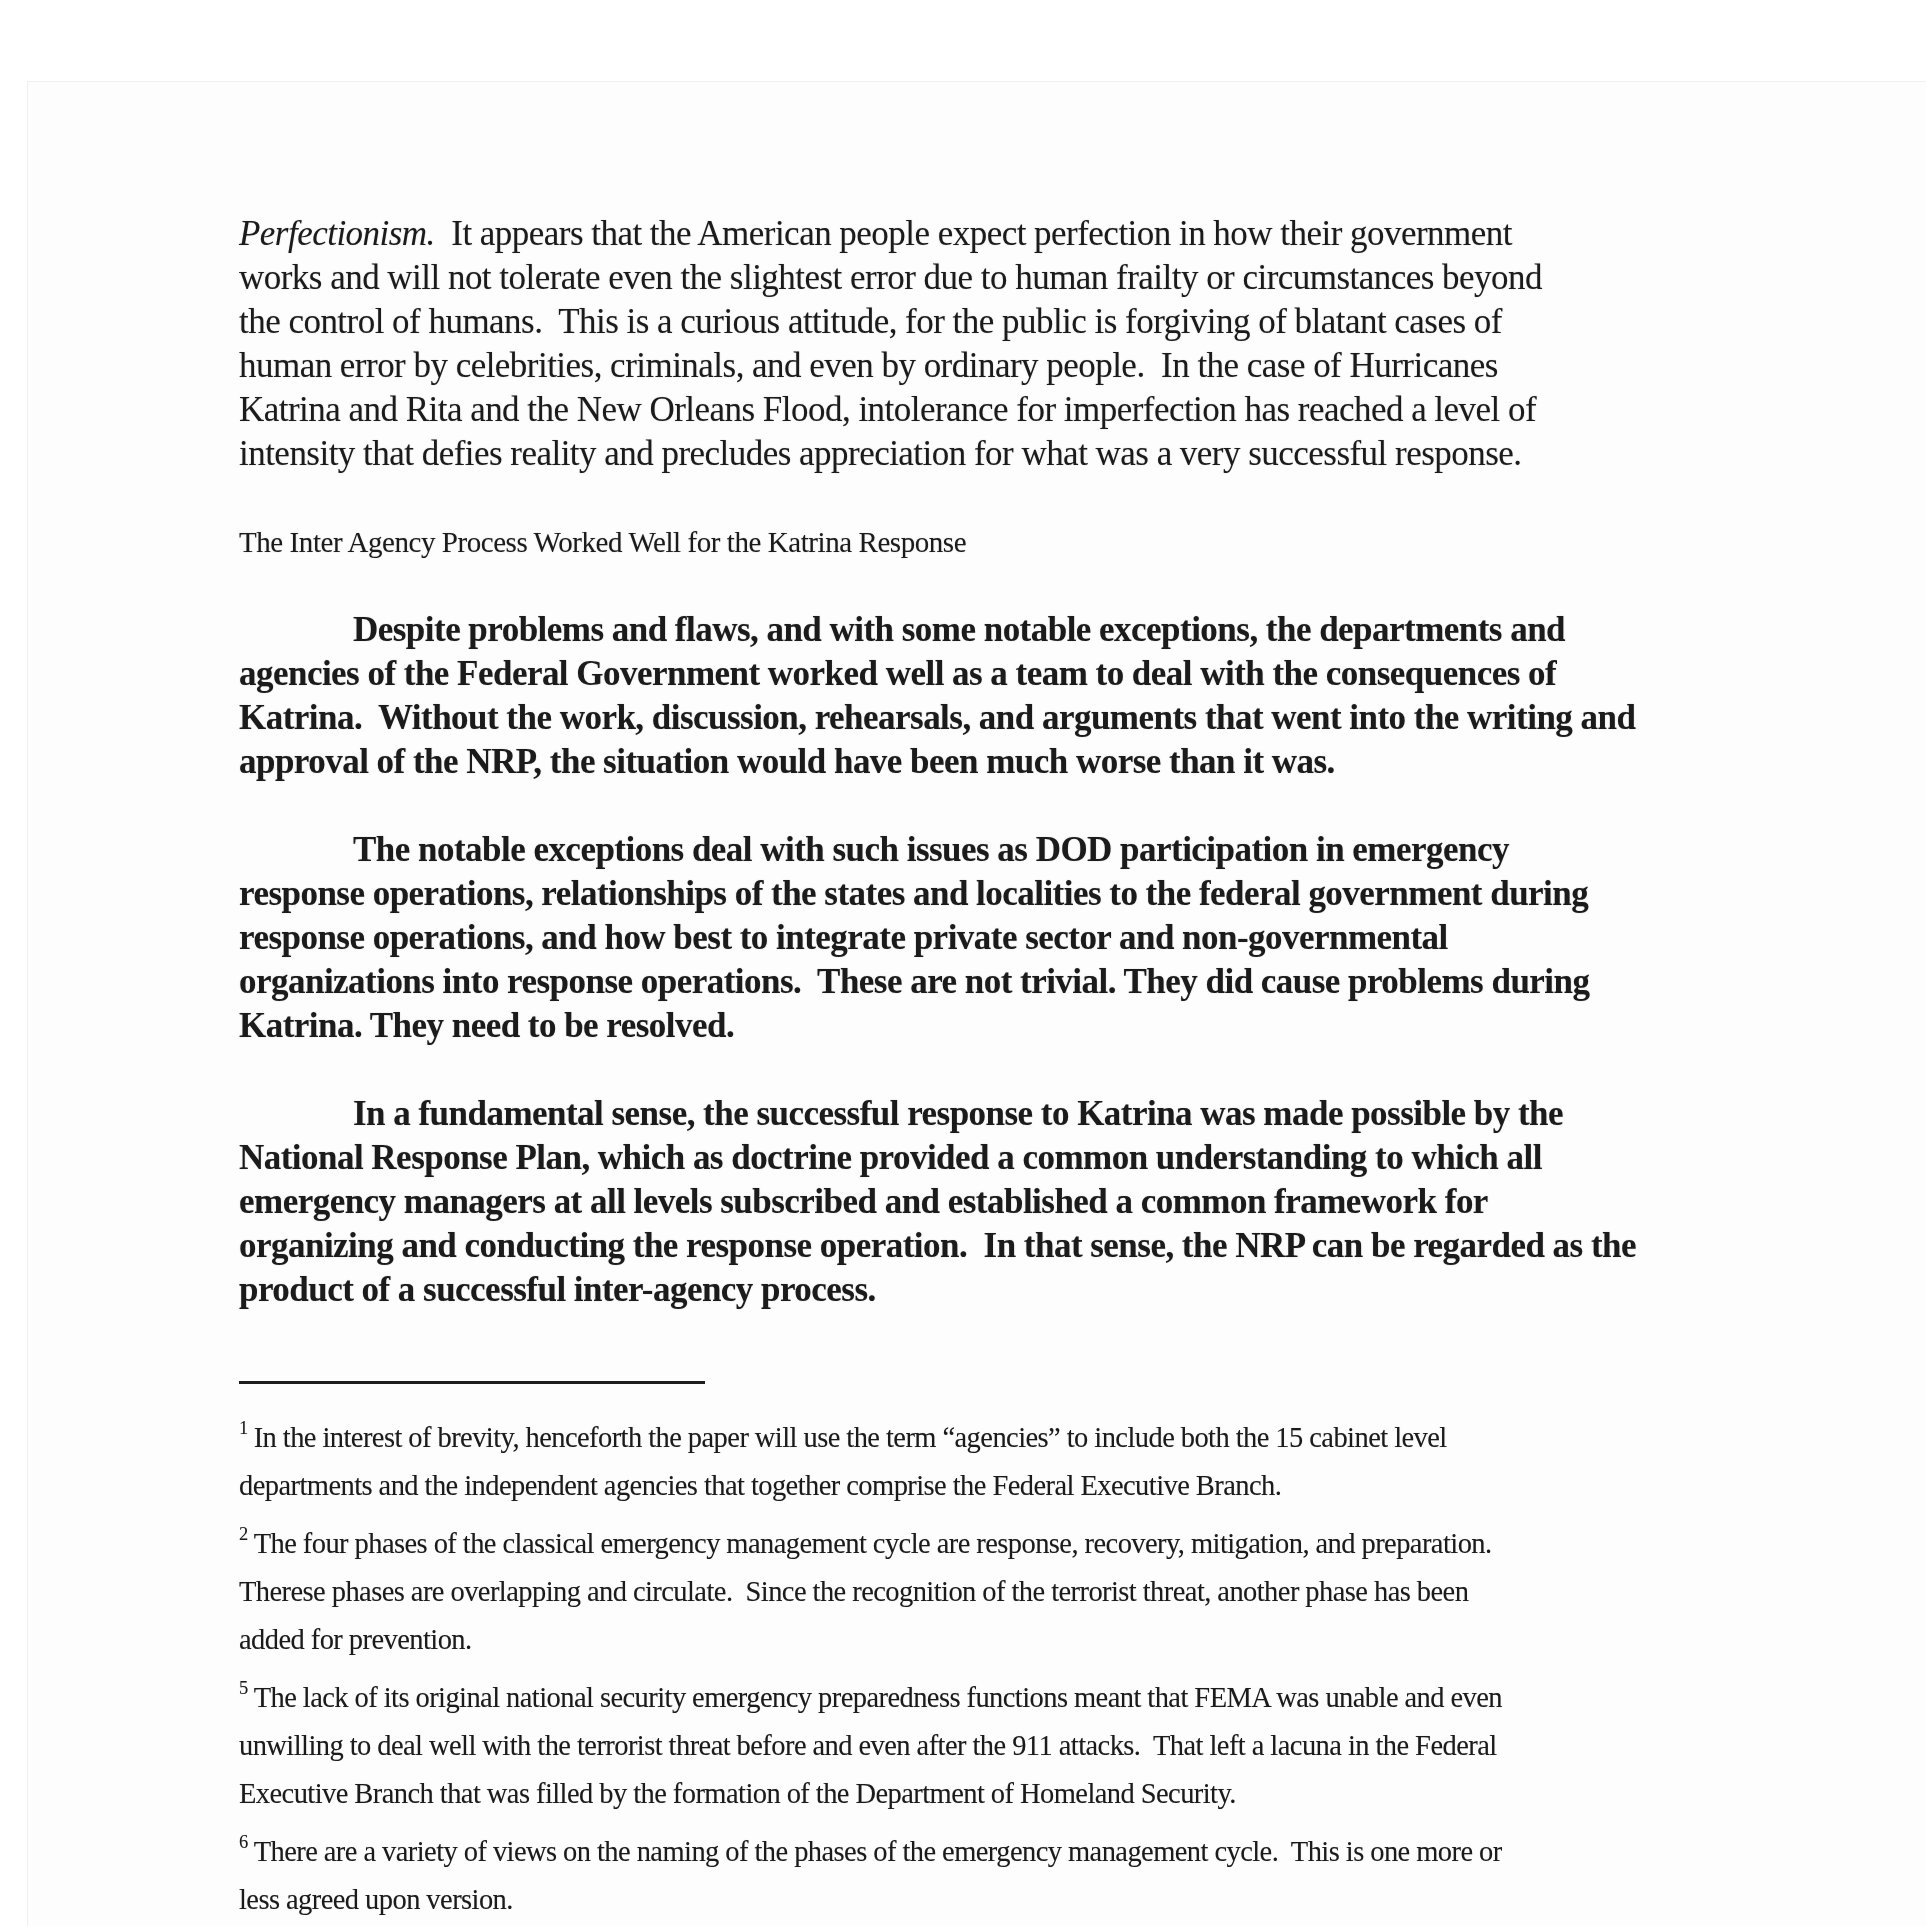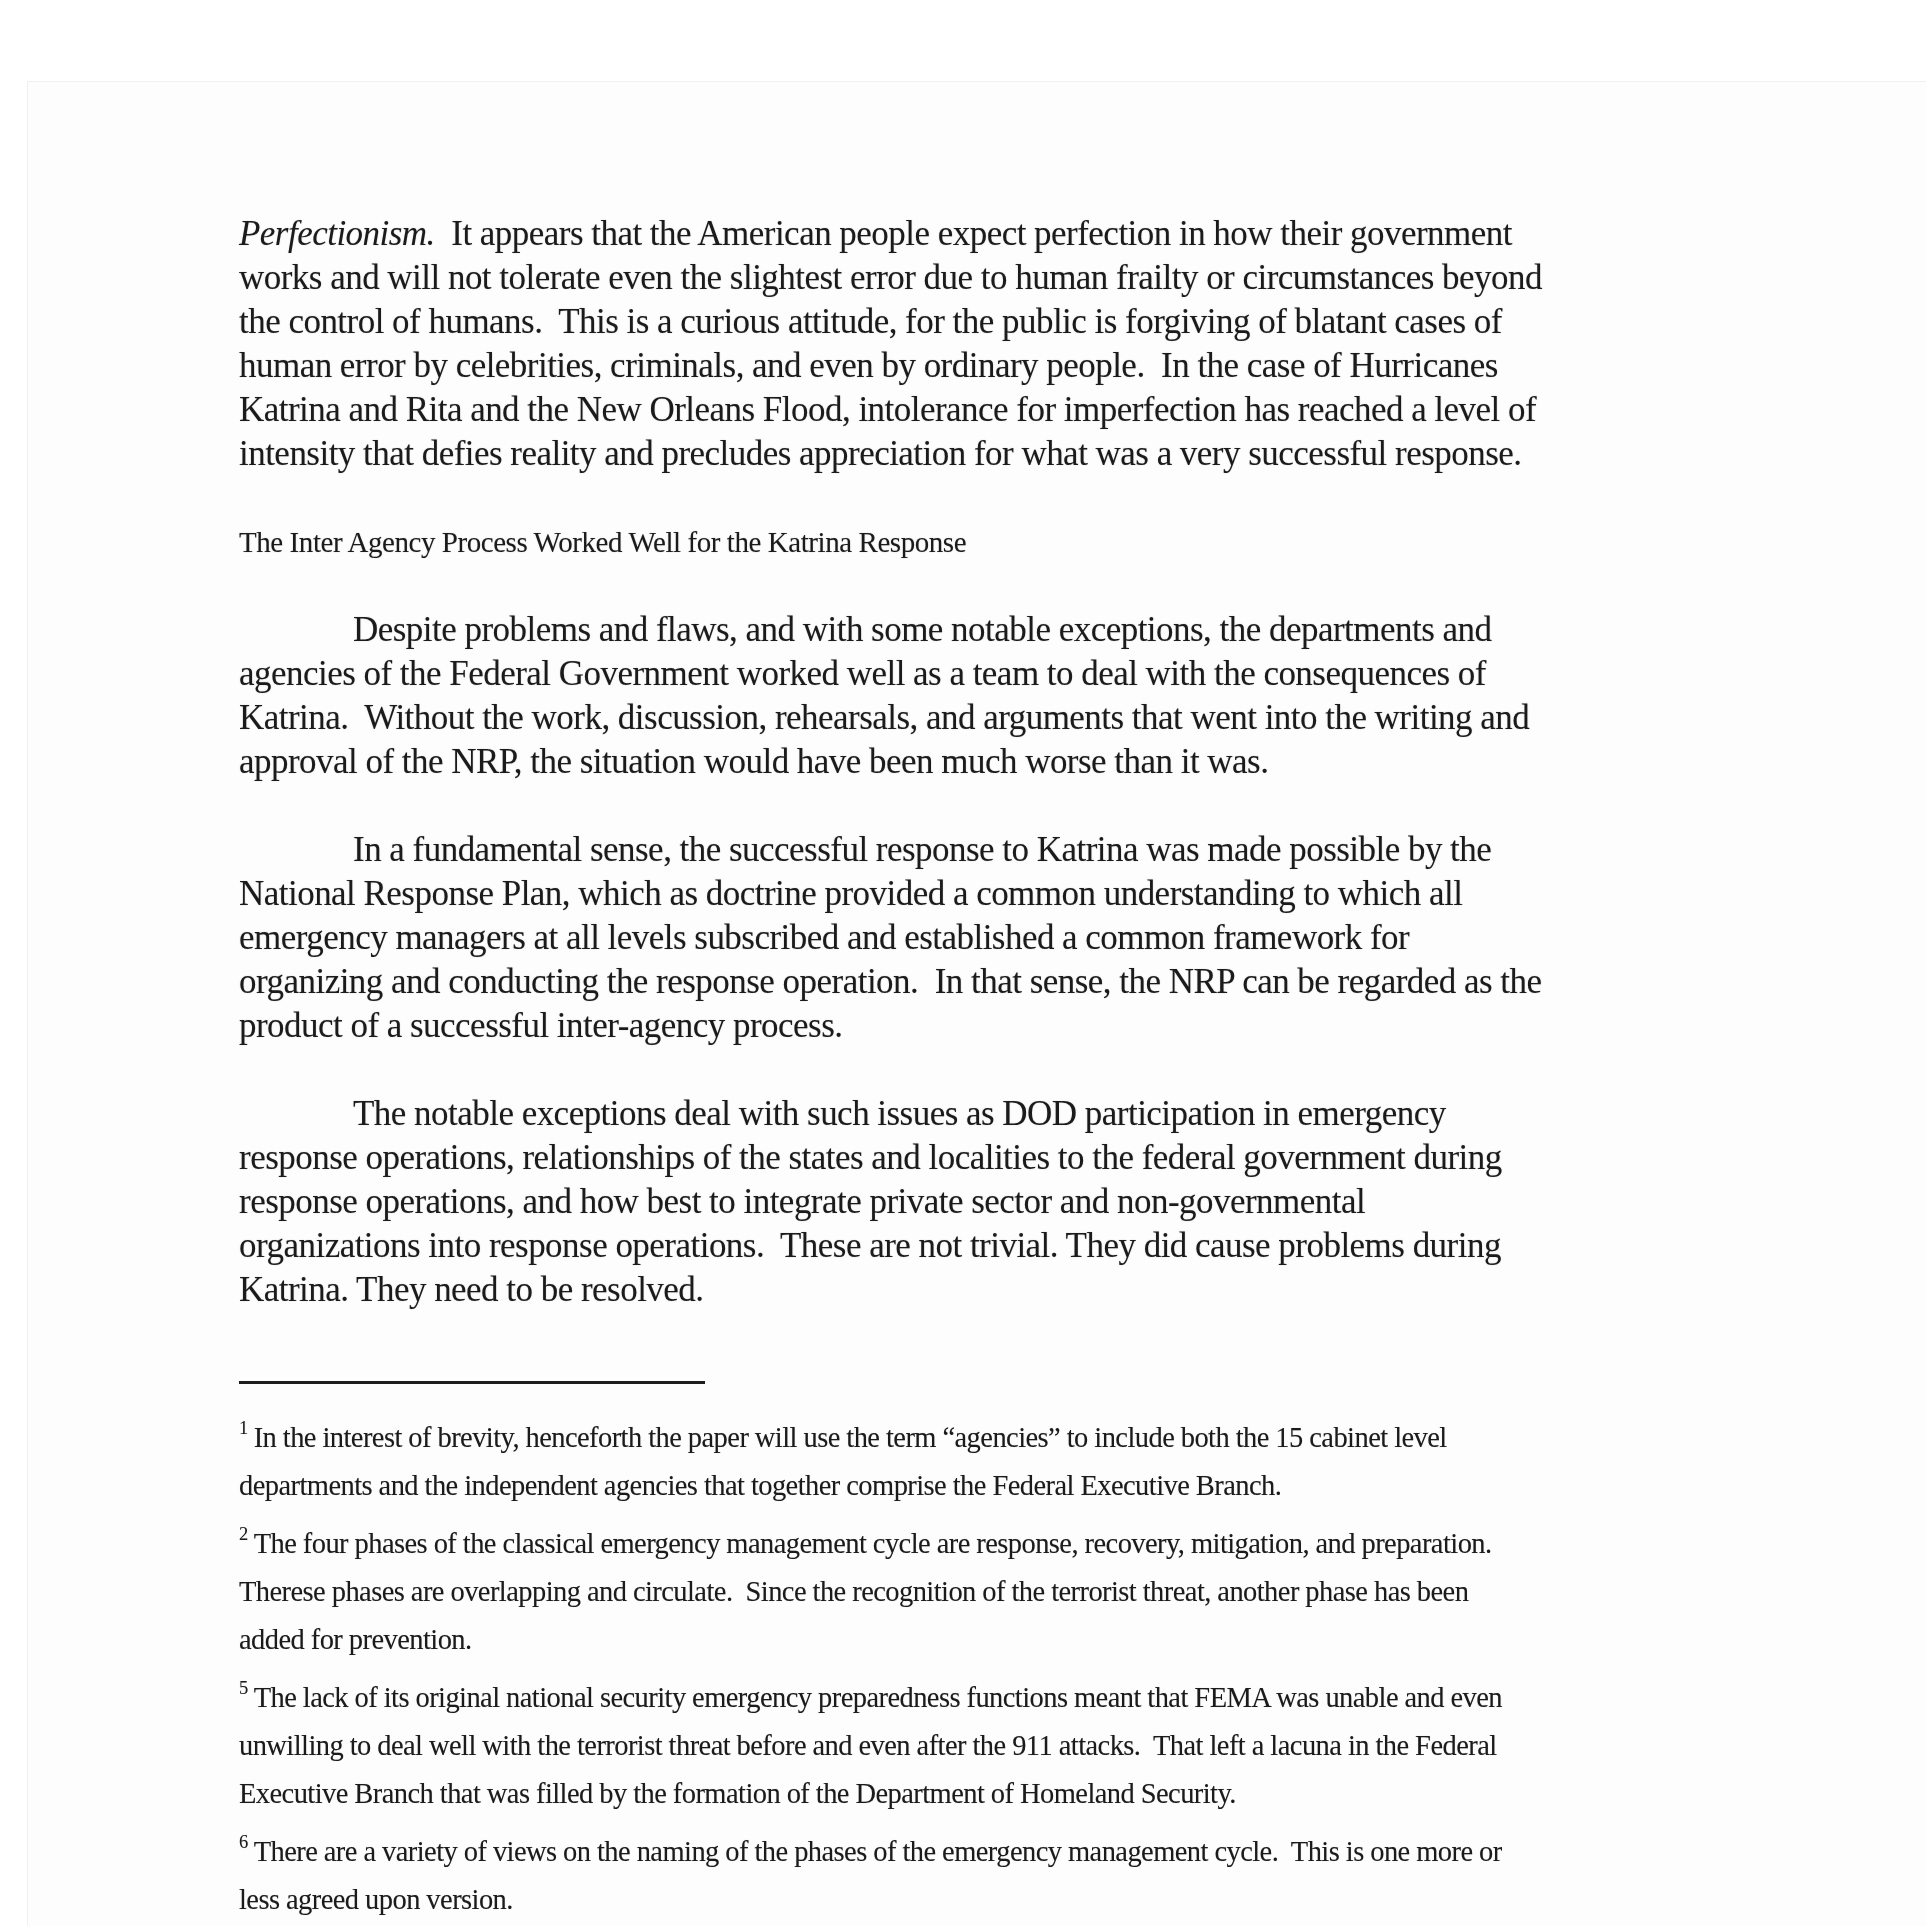--- a/index.html
+++ b/index.html
@@ -26,21 +26,21 @@
     padding: 212px 200px 0 239px;
   }
   .para {
     margin: 0 0 44px 0;
     font-size: 35px;
     line-height: 44px;
     letter-spacing: -0.015em;
     white-space: pre;
     text-shadow: 0 0 1.2px rgba(20,20,20,0.28);
   }
-  .para.indent { text-indent: 114px; }
+  .para.indent { text-indent: 114px; font-weight: bold; }
   .heading {
     margin: 23px 0 44px 0;
     font-size: 29px;
     line-height: 44px;
     letter-spacing: -0.015em;
     font-weight: normal;
     white-space: pre;
     text-shadow: 0 0 1.2px rgba(20,20,20,0.28);
   }
   .fn-sep {
@@ -81,30 +81,30 @@
 human error by celebrities, criminals, and even by ordinary people.  In the case of Hurricanes
 Katrina and Rita and the New Orleans Flood, intolerance for imperfection has reached a level of
 intensity that defies reality and precludes appreciation for what was a very successful response.</span></p>
 
     <h2 class="heading">The Inter Agency Process Worked Well for the Katrina Response</h2>
 
     <p class="para indent">Despite problems and flaws, and with some notable exceptions, the departments and
 agencies of the Federal Government worked well as a team to deal with the consequences of
 Katrina.  Without the work, discussion, rehearsals, and arguments that went into the writing and
 approval of the NRP, the situation would have been much worse than it was.</p>
+    <p class="para indent">The notable exceptions deal with such issues as DOD participation in emergency
+response operations, relationships of the states and localities to the federal government during
+response operations, and how best to integrate private sector and non-governmental
+organizations into response operations.  These are not trivial. They did cause problems during
+Katrina. They need to be resolved.</p>
     <p class="para indent">In a fundamental sense, the successful response to Katrina was made possible by the
 National Response Plan, which as doctrine provided a common understanding to which all
 emergency managers at all levels subscribed and established a common framework for
 organizing and conducting the response operation.  In that sense, the NRP can be regarded as the
 product of a successful inter-agency process.</p>
-    <p class="para indent">The notable exceptions deal with such issues as DOD participation in emergency
-response operations, relationships of the states and localities to the federal government during
-response operations, and how best to integrate private sector and non-governmental
-organizations into response operations.  These are not trivial. They did cause problems during
-Katrina. They need to be resolved.</p>
 
     <div class="fn-sep"></div>
 
     <section class="footnotes" id="footnotes">
         <div class="footnote"><sup class="fn-num">1</sup><span>In the interest of brevity, henceforth the paper will use the term “agencies” to include both the 15 cabinet level
 departments and the independent agencies that together comprise the Federal Executive Branch.</span></div>
         <div class="footnote"><sup class="fn-num">2</sup><span>The four phases of the classical emergency management cycle are response, recovery, mitigation, and preparation.
 Therese phases are overlapping and circulate.  Since the recognition of the terrorist threat, another phase has been
 added for prevention.</span></div>
         <div class="footnote"><sup class="fn-num">5</sup><span>The lack of its original national security emergency preparedness functions meant that FEMA was unable and even

